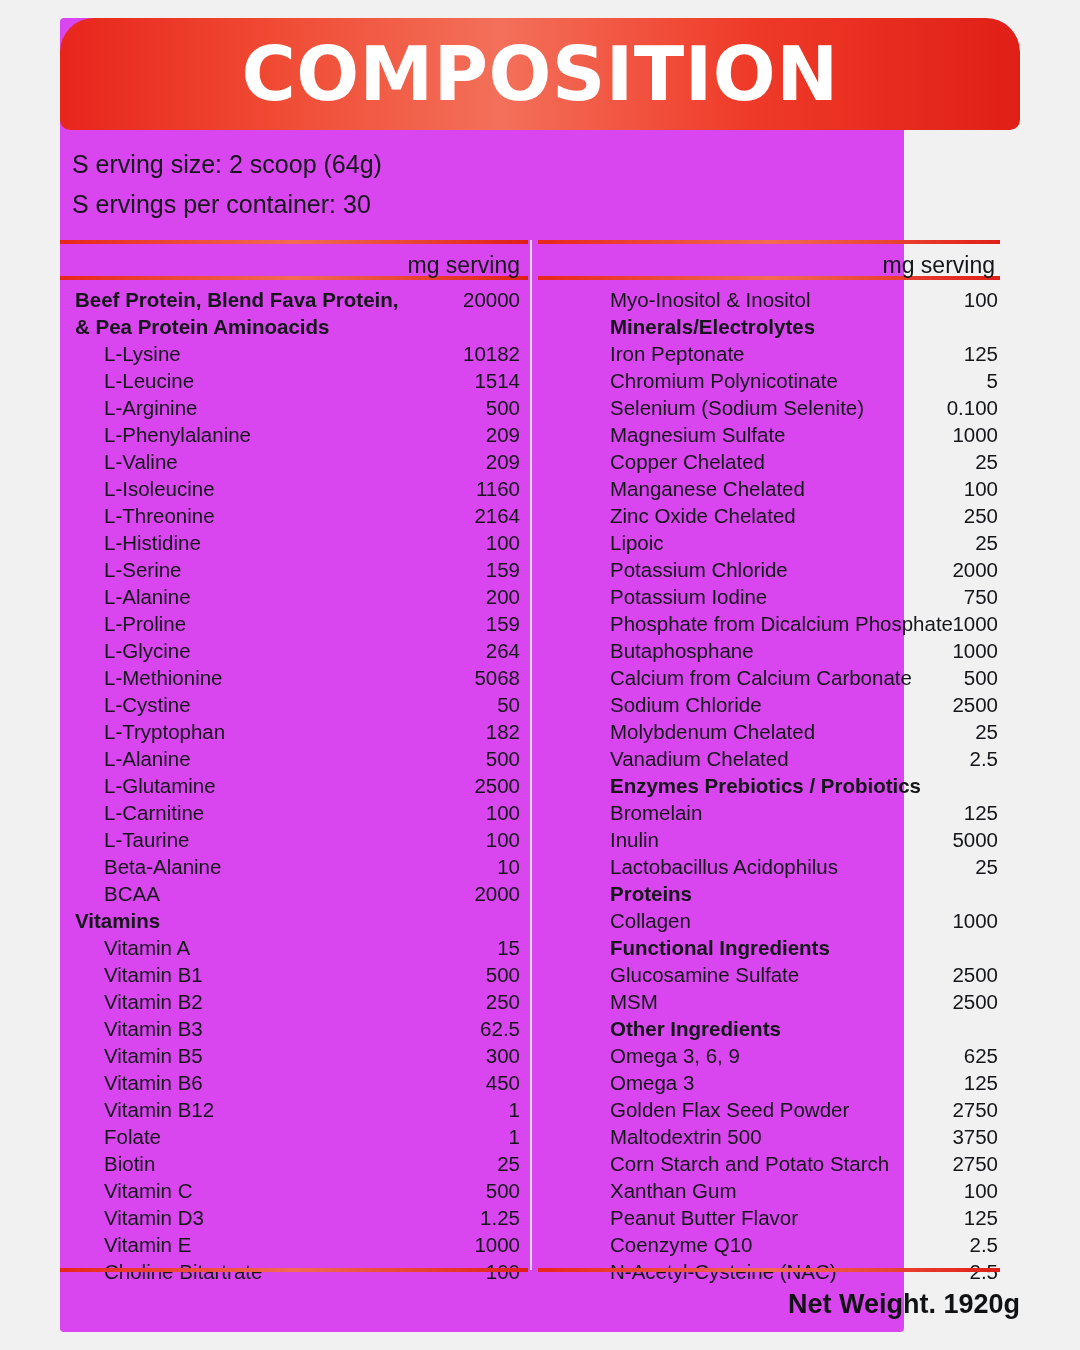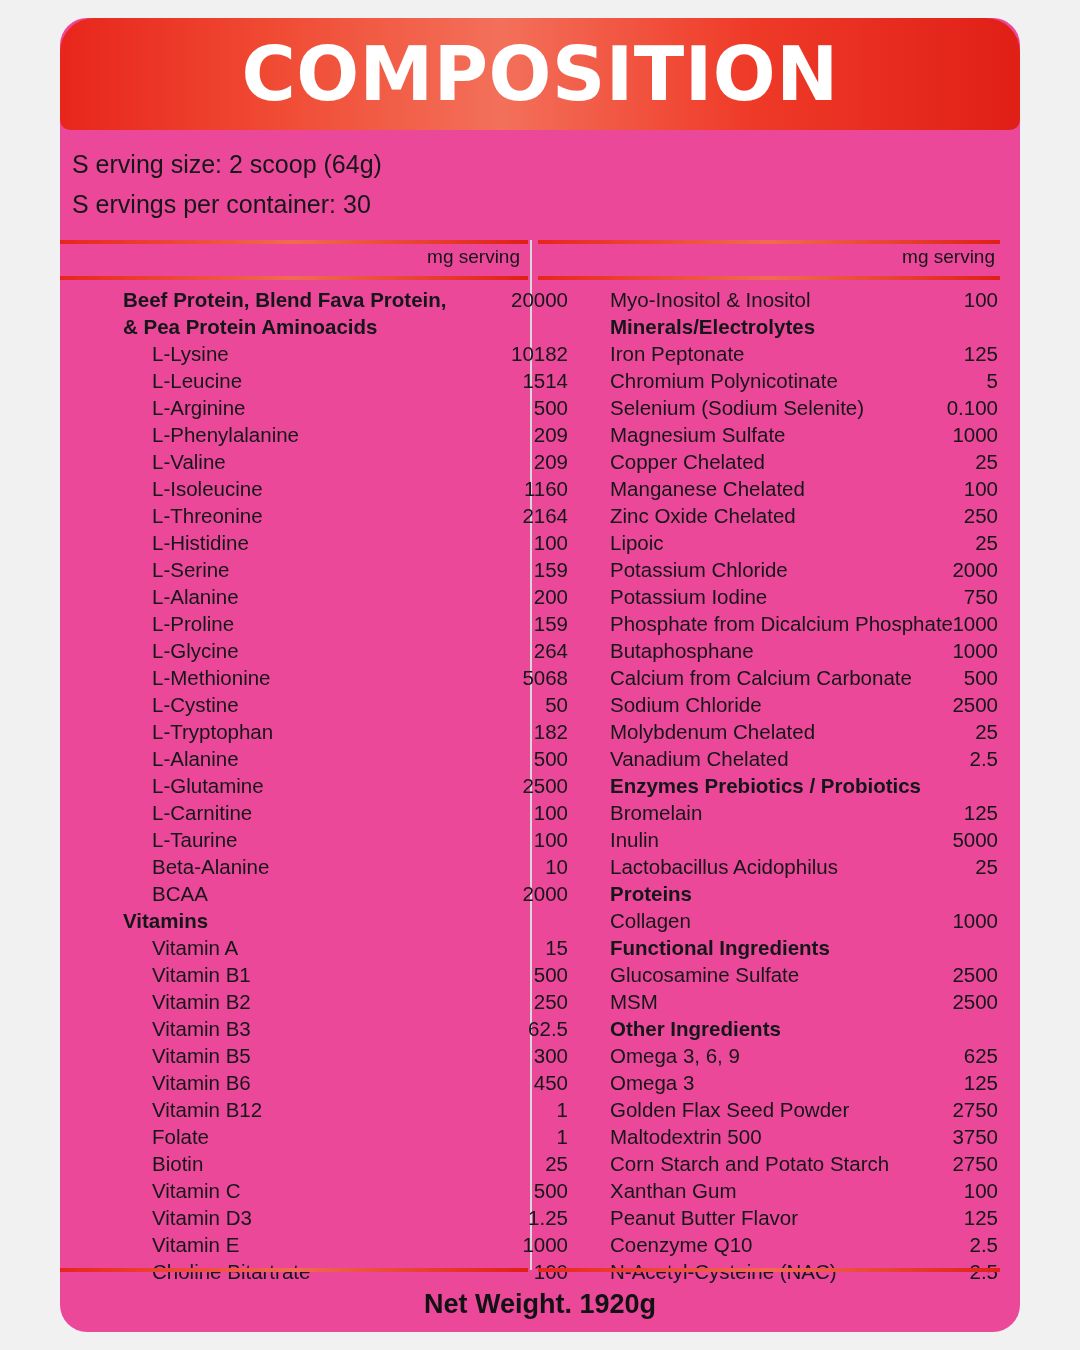--- a/index.html
+++ b/index.html
@@ -10,24 +10,24 @@
     width: 1080px;
     height: 1350px;
     background: #f1f1f1;
     font-family: "Liberation Sans", sans-serif;
     overflow: hidden;
   }
   .panel {
     position: absolute;
     left: 60px;
     top: 18px;
-    width: 960px;
+    width: 844px;
     height: 1314px;
-    background: #ec4899;
-    border-radius: 27px;
+    background: #d946ef;
+    border-radius: 4px;
     box-sizing: border-box;
   }
   
   .banner {
     position: absolute;
     left: 0;
     top: 0;
     width: 960px;
     height: 112px;
     border-radius: 34px 34px 10px 10px;
@@ -77,34 +77,34 @@
     position: absolute;
     left: 470px;
     top: 222px;
     width: 2px;
     height: 1030px;
     background: #d7d7d7;
   }
   
   .col-head {
     position: absolute;
-    font-size: 19px;
+    font-size: 23px;
     color: #15161a;
-    top: 228px;
+    top: 234px;
   }
   .col-head.left  { left: 300px; width: 160px; text-align: right; }
   .col-head.right { left: 780px; width: 155px; text-align: right; }
 
   
   .col {
     position: absolute;
     top: 268px;
     width: 460px;
   }
-  .col-left  { left: 0px; padding-left: 48px; }
+  .col-left  { left: 0px; }
   .col-right { left: 478px; }
 
   .row {
     position: relative;
     height: 27px;
     line-height: 27px;
   }
   .row .nm {
     position: absolute;
     left: 0;
@@ -129,21 +129,21 @@
   }
   .col-left .row.head .nm { left: 15px; }
   .col-right .row.head .nm { left: 72px; text-align: center; }
 
   
   .footer {
     position: absolute;
     left: 0;
     top: 1258px;
     width: 960px;
-    text-align: center;
+    text-align: right;
     font-size: 27px;
     font-weight: bold;
     color: #111214;
     line-height: 56px;
   }
 </style>
 </head>
 <body>
 
 <div class="panel">

